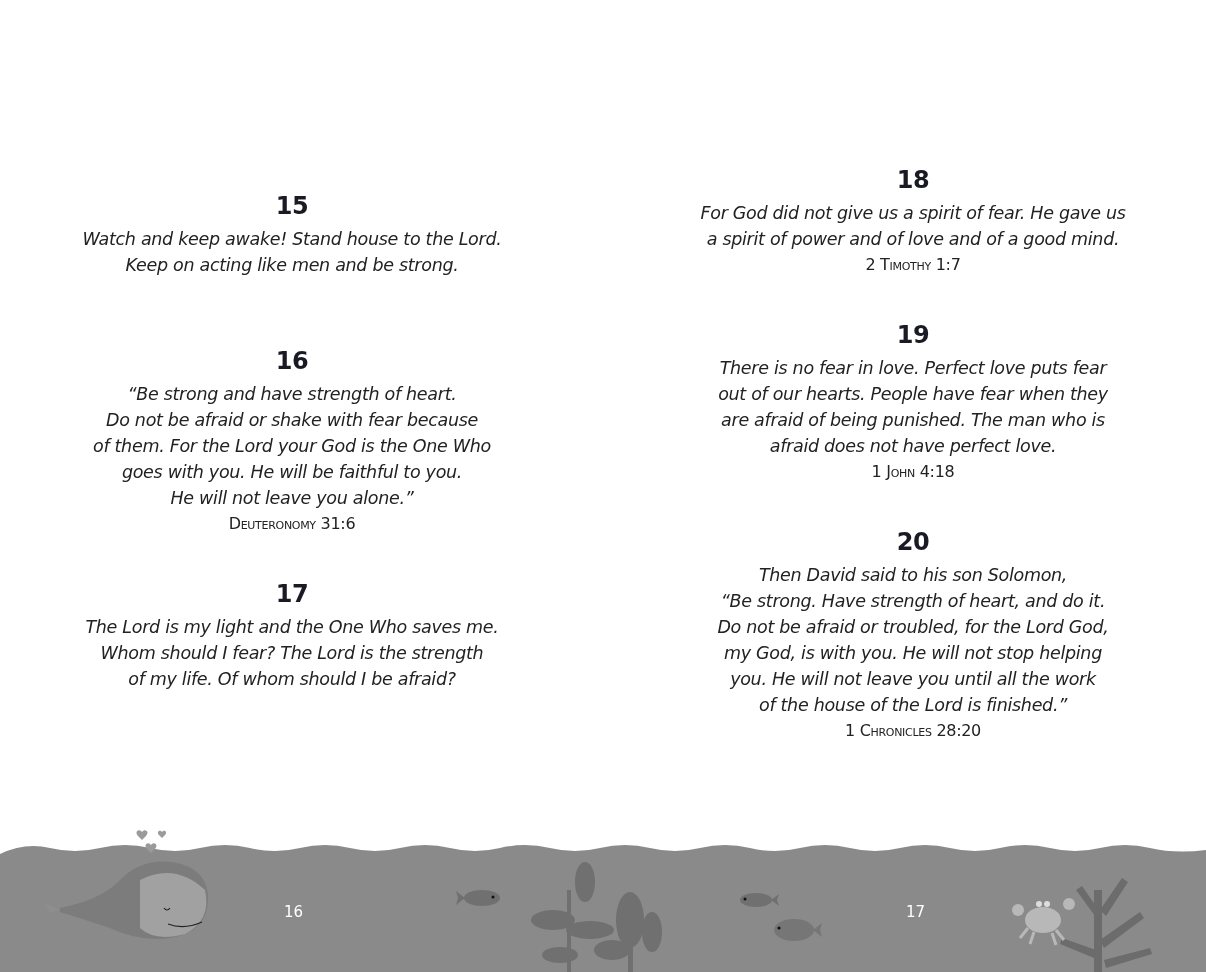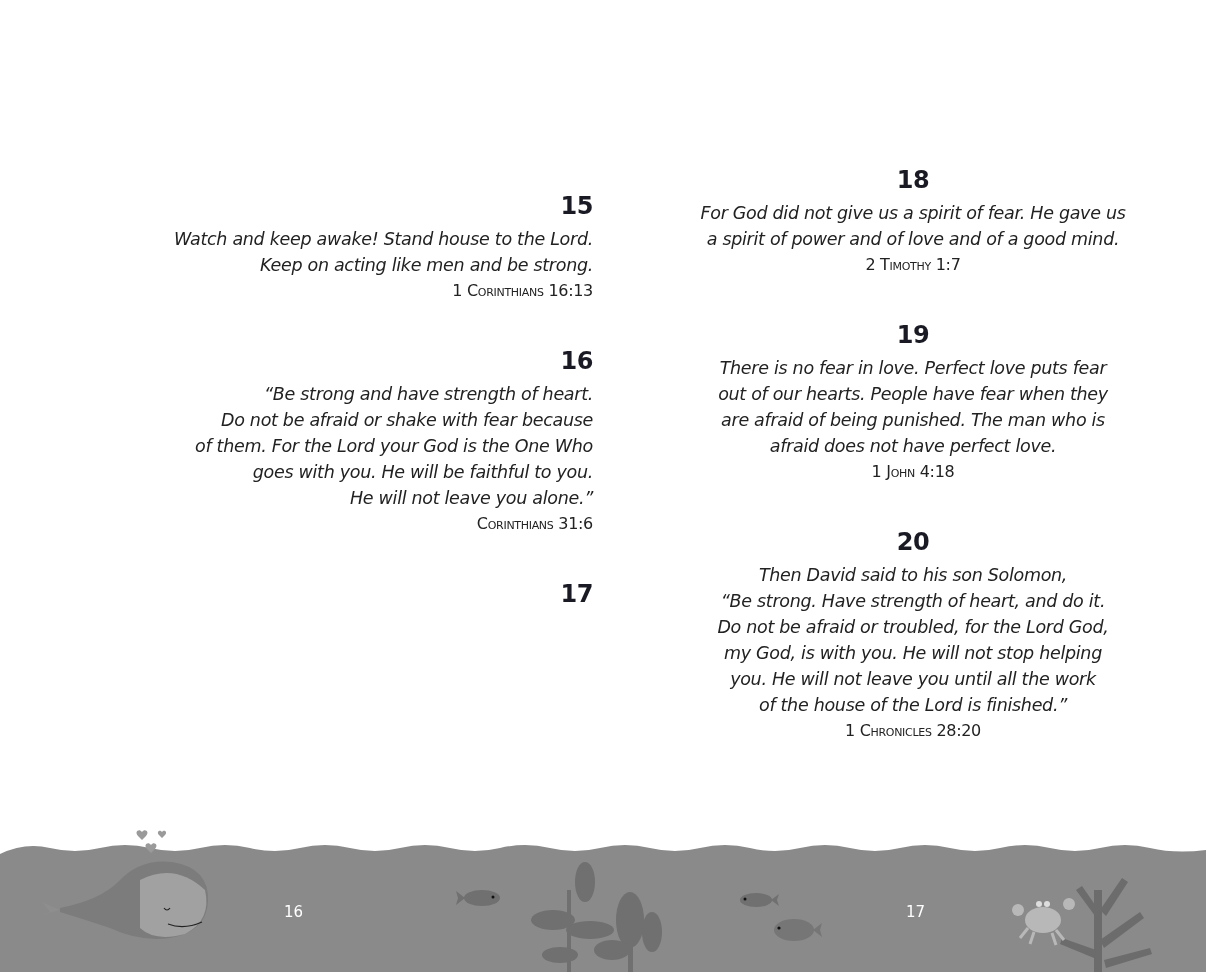--- a/index.html
+++ b/index.html
@@ -5,21 +5,21 @@
     html, body { margin: 0; padding: 0; }
     body {
       width: 1206px; height: 972px; position: relative; overflow: hidden;
       background: #ffffff; color: #1a1a1a;
       font-family: "DejaVu Sans", "Liberation Sans", sans-serif;
     }
     .page { position: absolute; top: 0; width: 603px; height: 712px; }
     .page-left { left: 0; }
     .page-right { left: 603px; }
     .entry { position: absolute; text-align: center; }
-    .page-left .entry { left: 9px; width: 584px; text-align: right; }
+    .page-left .entry { left: 0; width: 584px; }
     .page-right .entry { left: 0; width: 620px; }
     .num {
       font-family: "DejaVu Sans", sans-serif; font-weight: bold;
       font-size: 24px; line-height: 28px; color: #1a1a24; margin-bottom: 6px;
       letter-spacing: -0.5px;
     }
     .verse {
       font-family: "DejaVu Sans", sans-serif; font-style: italic;
       font-size: 17.5px; line-height: 26px; color: #222; white-space: pre-line;
       letter-spacing: -0.3px;
@@ -35,33 +35,35 @@
     }
   </style>
 </head>
 <body>
 
 <div class="page page-left">
   <div class="entry" style="top:192px">
     <div class="num">15</div>
     <div class="verse">Watch and keep awake! Stand house to the Lord.
 Keep on acting like men and be strong.</div>
-    <div class="ref">1 Corinthians 16:13</div>
   </div>
   <div class="entry" style="top:347px">
     <div class="num">16</div>
     <div class="verse">“Be strong and have strength of heart.
 Do not be afraid or shake with fear because
 of them. For the Lord your God is the One Who
 goes with you. He will be faithful to you.
 He will not leave you alone.”</div>
-    <div class="ref">Corinthians 31:6</div>
+    <div class="ref">Deuteronomy 31:6</div>
   </div>
   <div class="entry" style="top:580px">
     <div class="num">17</div>
+    <div class="verse">The Lord is my light and the One Who saves me.
+Whom should I fear? The Lord is the strength
+of my life. Of whom should I be afraid?</div>
   </div>
 </div>
 
 <div class="page page-right">
   <div class="entry" style="top:166px">
     <div class="num">18</div>
     <div class="verse">For God did not give us a spirit of fear. He gave us
 a spirit of power and of love and of a good mind.</div>
     <div class="ref">2 Timothy 1:7</div>
   </div>

